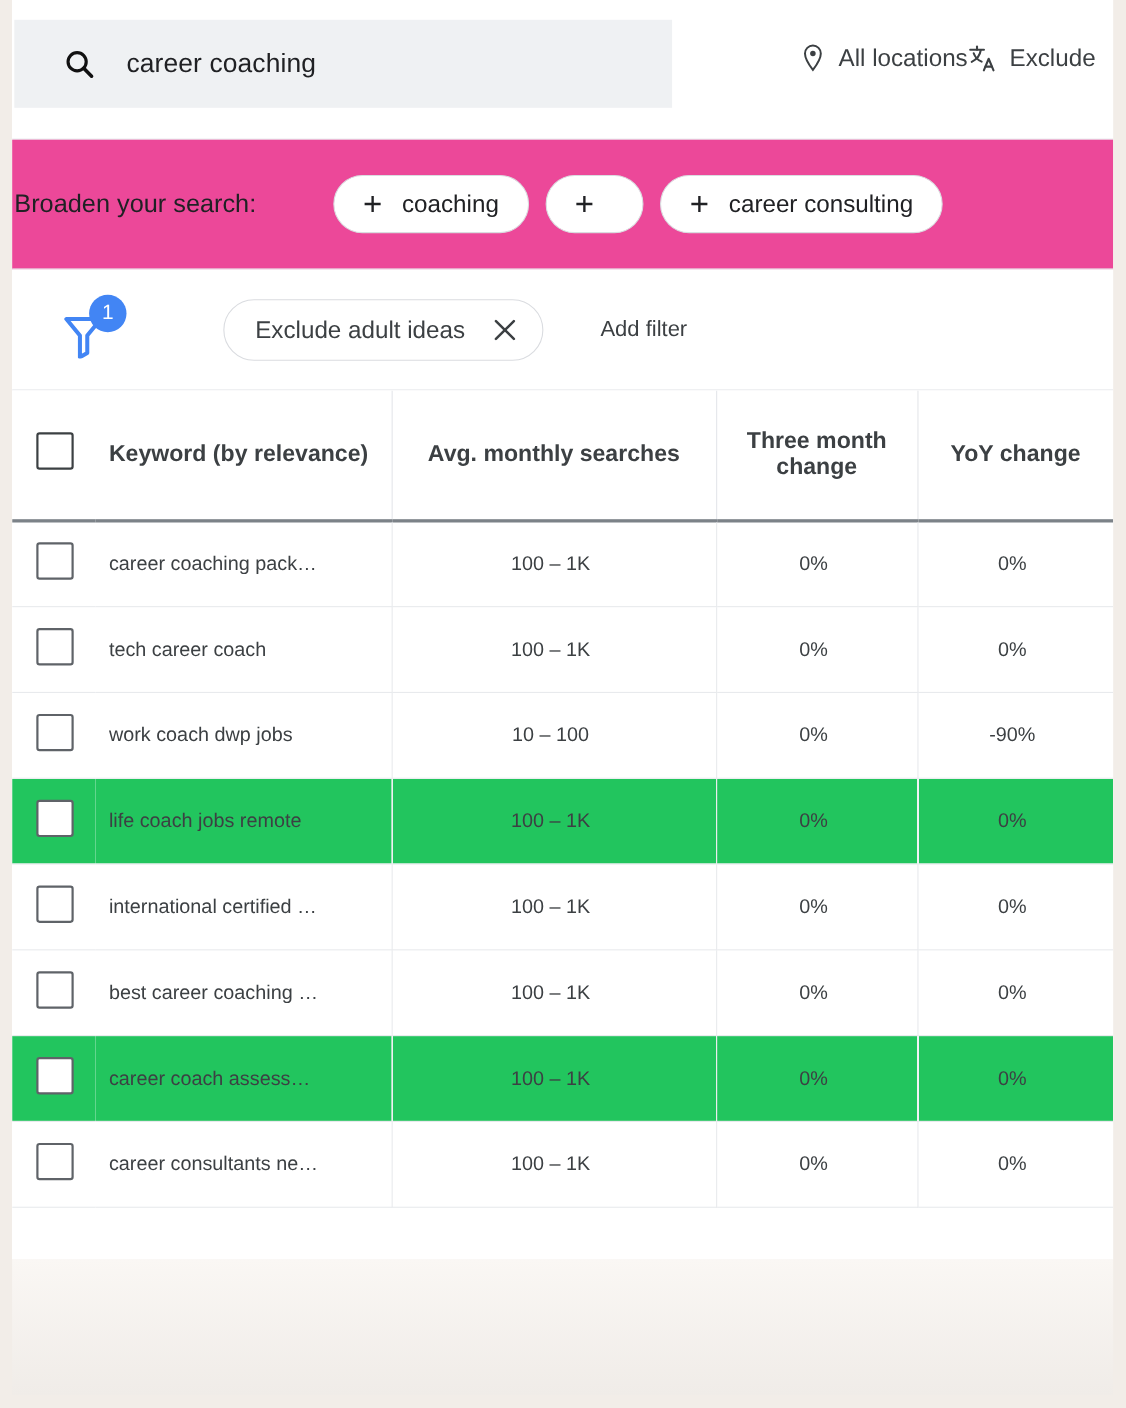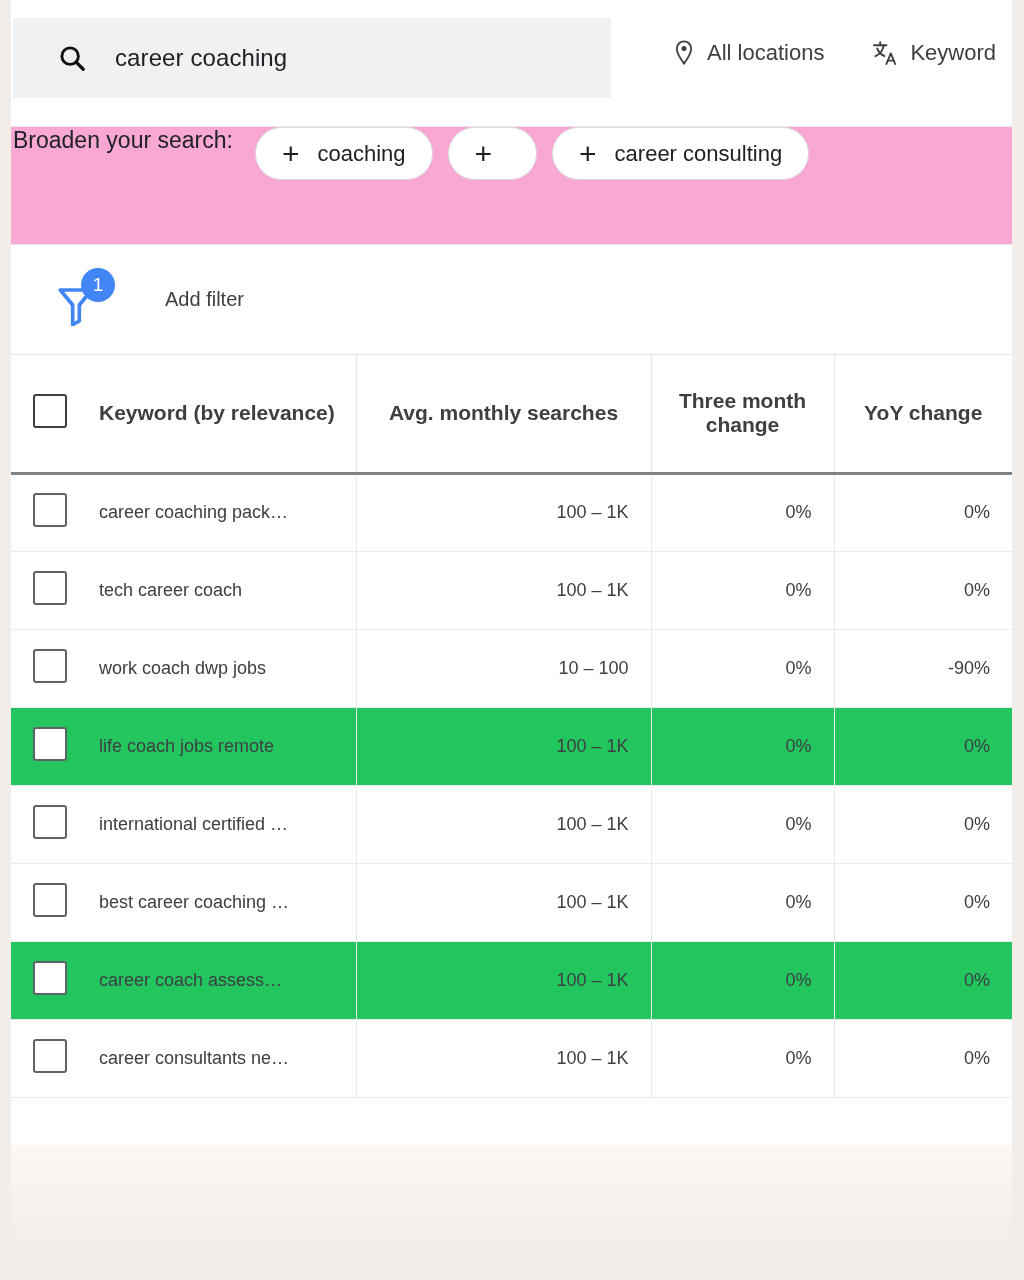--- a/index.html
+++ b/index.html
@@ -63,44 +63,44 @@
     letter-spacing: 0.1px;
     white-space: nowrap;
   }
 
   .search-right {
     position: absolute;
     right: 16px;
     top: 40px;
     display: flex;
     align-items: center;
-    gap: 48px;
   }
 
   .sr-item {
     display: flex;
     align-items: center;
     gap: 12px;
     font-size: 22px;
     color: #3c4043;
     cursor: pointer;
     white-space: nowrap;
   }
   .sr-item svg { display: block; flex: 0 0 auto; }
 
   
   .broaden-row {
     position: relative;
     height: 118px;
     border-bottom: 1px solid #e4e6ea;
-    background: #f9a8d4;
-    display: flex;
-    align-items: flex-start;
+    background: #ec4899;
+    display: flex;
+    align-items: center;
     padding-left: 2px;
     overflow: hidden;
+    gap: 48px;
   }
 
   .broaden-label {
     font-size: 23px;
     color: #202124;
     white-space: nowrap;
     margin-right: 22px;
   }
 
   .chips {
@@ -244,21 +244,21 @@
     color: #3c4043;
     border-right: 1px solid #e8eaed;
     border-bottom: 1px solid #e8eaed;
     padding: 0 16px;
     vertical-align: middle;
     white-space: nowrap;
     overflow: hidden;
   }
   table.kw tbody td.td-check { border-right: none; padding: 0 0 0 22px; }
   table.kw tbody td.td-kw { padding-left: 12px; text-align: left; }
-  table.kw tbody td.td-num { text-align: right; padding-right: 22px; }
+  table.kw tbody td.td-num { text-align: center; padding-right: 22px; }
   table.kw tbody td.td-last { border-right: none; }
 
   tbody tr.alt td { background: #22c55e; }
 
   
   .cb {
     width: 34px;
     height: 34px;
     border: 2px solid #5f6368;
     border-radius: 3px;
@@ -309,21 +309,21 @@
         <span>
           <svg width="26" height="26" viewBox="0 0 26 26" fill="none">
             <path d="M2 5.2h12.5" stroke="#3c4043" stroke-width="1.9" stroke-linecap="round"></path>
             <path d="M8.2 2.2v3" stroke="#3c4043" stroke-width="1.9" stroke-linecap="round"></path>
             <path d="M11.6 5.6c-.7 4.9-4 8.6-8.2 10.6" stroke="#3c4043" stroke-width="1.9" stroke-linecap="round"></path>
             <path d="M5.2 8.4c1.2 3.6 3.9 6.3 7.2 7.6" stroke="#3c4043" stroke-width="1.9" stroke-linecap="round"></path>
             <path d="M14.4 24l4.4-10.6L23.2 24" stroke="#3c4043" stroke-width="1.9" stroke-linecap="round" stroke-linejoin="round" fill="none"></path>
             <path d="M15.9 20.6h5.8" stroke="#3c4043" stroke-width="1.9" stroke-linecap="round"></path>
           </svg>
         </span>
-        <span>Keyword</span>
+        <span>Exclude</span>
       </div>
     </div>
   </div>
 
   <div class="broaden-row">
     <span class="broaden-label">Broaden your search:</span>
     <div class="chips">
       <span class="chip">
         <span class="plus">+</span>
         <span>coaching</span>
@@ -342,20 +342,29 @@
 
     <div class="filter-icon-wrap">
       <span>
         <svg width="38" height="40" viewBox="0 0 22 24" fill="none">
           <path d="M1.6 2.4h18.8L13 11.4V21l-4 2.2V11.4L1.6 2.4z" stroke="#4285f4" stroke-width="2.2" stroke-linejoin="round" fill="none"></path>
         </svg>
       </span>
       <span class="filter-badge">1</span>
     </div>
 
+    <span class="filter-chip">
+      <span>Exclude adult ideas</span>
+      <span class="x-icon">
+        <svg width="24" height="24" viewBox="0 0 20 20" fill="none">
+          <line x1="3.2" y1="3.2" x2="16.8" y2="16.8" stroke="#3c4043" stroke-width="1.9" stroke-linecap="round"></line>
+          <line x1="16.8" y1="3.2" x2="3.2" y2="16.8" stroke="#3c4043" stroke-width="1.9" stroke-linecap="round"></line>
+        </svg>
+      </span>
+    </span>
 
     <span class="add-filter">Add filter</span>
   </div>
 
   <div class="table-wrap">
     <table class="kw">
       <colgroup>
         <col class="c-check">
           <col class="c-kw">
           <col class="c-avg">

